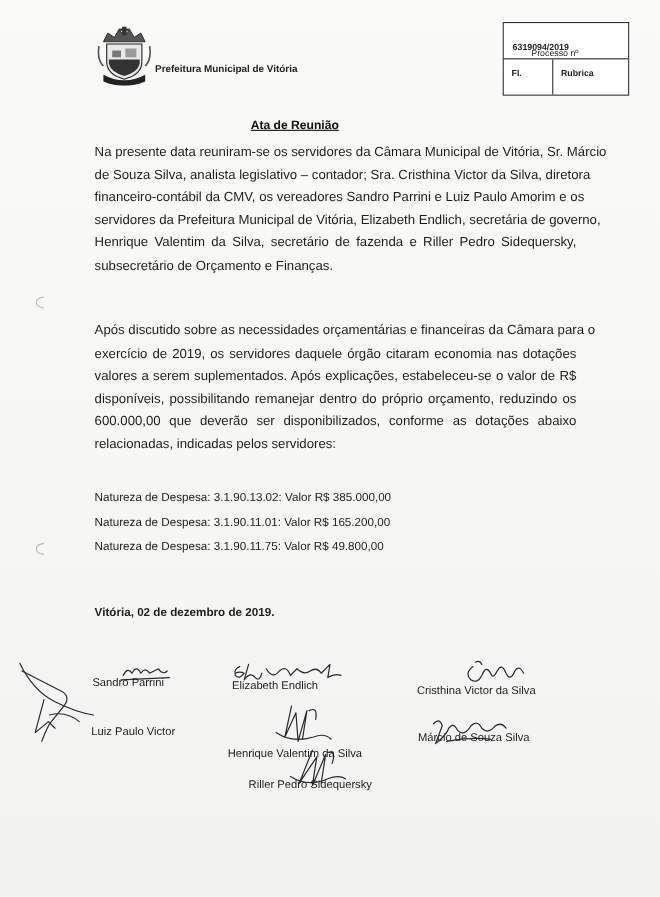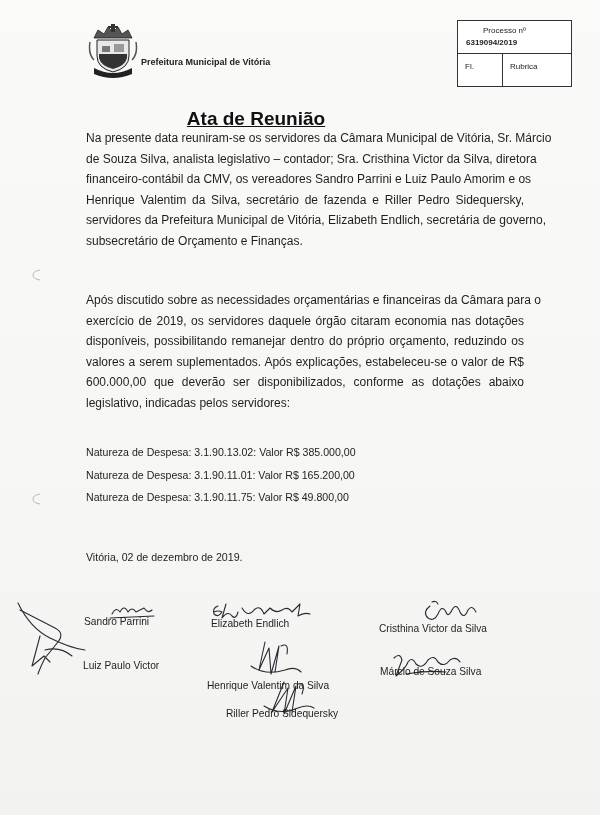--- a/index.html
+++ b/index.html
@@ -18,44 +18,44 @@
       position: absolute; left: 88px; top: 24px; width: 50px; height: 54px;
     }
     .org-name {
       position: absolute; left: 141px; top: 57px;
       font-size: 9px; font-weight: bold; color: #222; text-align: right;
     }
     .process-box {
       position: absolute; left: 457px; top: 20px; width: 113px; height: 32px;
       border: 1px solid #333; background: #fff;
     }
-    .process-box .lbl { position: absolute; left: 8px; top: 5px; font-size: 8px; color: #222; padding-left: 17px; }
+    .process-box .lbl { position: absolute; left: 8px; top: 23px; font-size: 8px; color: #222; padding-left: 17px; }
     .process-box .val { position: absolute; left: 8px; top: 17px; font-size: 8px; font-weight: bold; color: #222; }
     .rubrica-box {
       position: absolute; left: 457px; top: 53px; width: 113px; height: 32px;
-      border: 1px solid #333; background: #fff;
+      border: 1px solid #333; background: #fff; font-weight: bold;
     }
     .rubrica-box .divider { position: absolute; left: 44px; top: 0; width: 1px; height: 100%; background: #333; }
     .rubrica-box .fl { position: absolute; left: 7px; top: 8px; font-size: 8px; color: #222; }
     .rubrica-box .rub { position: absolute; left: 52px; top: 8px; font-size: 8px; color: #222; text-align: center; }
     .title {
-      position: absolute; left: 0; width: 512px; top: 108px; text-align: center;
-      font-size: 19px; font-weight: bold; text-decoration: underline; color: #111;
+      position: absolute; left: 12px; width: 512px; top: 108px; text-align: center;
+      font-size: 11px; font-weight: bold; text-decoration: underline; color: #111;
     }
     .para {
       position: absolute; left: 86px; width: 438px;
       font-size: 12px; line-height: 20.5px; text-align: justify; color: #1e1e1e;
     }
     .para .line { display: block; text-align: justify; text-align-last: justify; white-space: nowrap; }
     .para .line.last { text-align-last: left; }
     .p1 { top: 128px; }
     .p2 { top: 290px; }
     .items { position: absolute; left: 86px; top: 441px; font-size: 10.6px; line-height: 22.5px; }
     .items div { white-space: nowrap; }
-    .date { position: absolute; left: 86px; top: 551px; font-size: 10.6px; }
+    .date { position: absolute; left: 86px; top: 551px; font-size: 10.6px; font-weight: bold; }
     .sig-name { position: absolute; font-size: 10.2px; color: #1e1e1e; white-space: nowrap; }
     .hole { position: absolute; width: 12px; height: 14px; }
     svg.sig { position: absolute; overflow: visible; }
     svg.sig path { fill: none; stroke: #2a2a33; stroke-width: 1.1; stroke-linecap: round; stroke-linejoin: round; }
   </style>
 </head>
 <body>
 
 <div class="page">
 
@@ -82,32 +82,32 @@
     <span class="divider"></span>
     <span class="rub">Rubrica</span>
   </div>
 
   <div class="title">Ata de Reunião</div>
 
   <div class="para p1">
     <span class="line">Na presente data reuniram-se os servidores da Câmara Municipal de Vitória, Sr. Márcio</span>
     <span class="line">de Souza Silva, analista legislativo – contador; Sra. Cristhina Victor da Silva, diretora</span>
     <span class="line">financeiro-contábil da CMV, os vereadores Sandro Parrini e Luiz Paulo Amorim e os</span>
+    <span class="line">servidores da Prefeitura Municipal de Vitória, Elizabeth Endlich, secretária de governo,</span>
     <span class="line">Henrique Valentim da Silva, secretário de fazenda e Riller Pedro Sidequersky,</span>
-    <span class="line">servidores da Prefeitura Municipal de Vitória, Elizabeth Endlich, secretária de governo,</span>
     <span class="line last">subsecretário de Orçamento e Finanças.</span>
   </div>
 
   <div class="para p2">
     <span class="line">Após discutido sobre as necessidades orçamentárias e financeiras da Câmara para o</span>
     <span class="line">exercício de 2019, os servidores daquele órgão citaram economia nas dotações</span>
+    <span class="line">valores a serem suplementados. Após explicações, estabeleceu-se o valor de R$</span>
     <span class="line">disponíveis, possibilitando remanejar dentro do próprio orçamento, reduzindo os</span>
-    <span class="line">valores a serem suplementados. Após explicações, estabeleceu-se o valor de R$</span>
     <span class="line">600.000,00 que deverão ser disponibilizados, conforme as dotações abaixo</span>
-    <span class="line last">legislativo, indicadas pelos servidores:</span>
+    <span class="line last">relacionadas, indicadas pelos servidores:</span>
   </div>
 
   <div class="items">
     <div>Natureza de Despesa: 3.1.90.13.02: Valor R$ 385.000,00</div>
     <div>Natureza de Despesa: 3.1.90.11.01: Valor R$ 165.200,00</div>
     <div>Natureza de Despesa: 3.1.90.11.75: Valor R$ 49.800,00</div>
   </div>
 
   <div class="date">Vitória, 02 de dezembro de 2019.</div>
 

